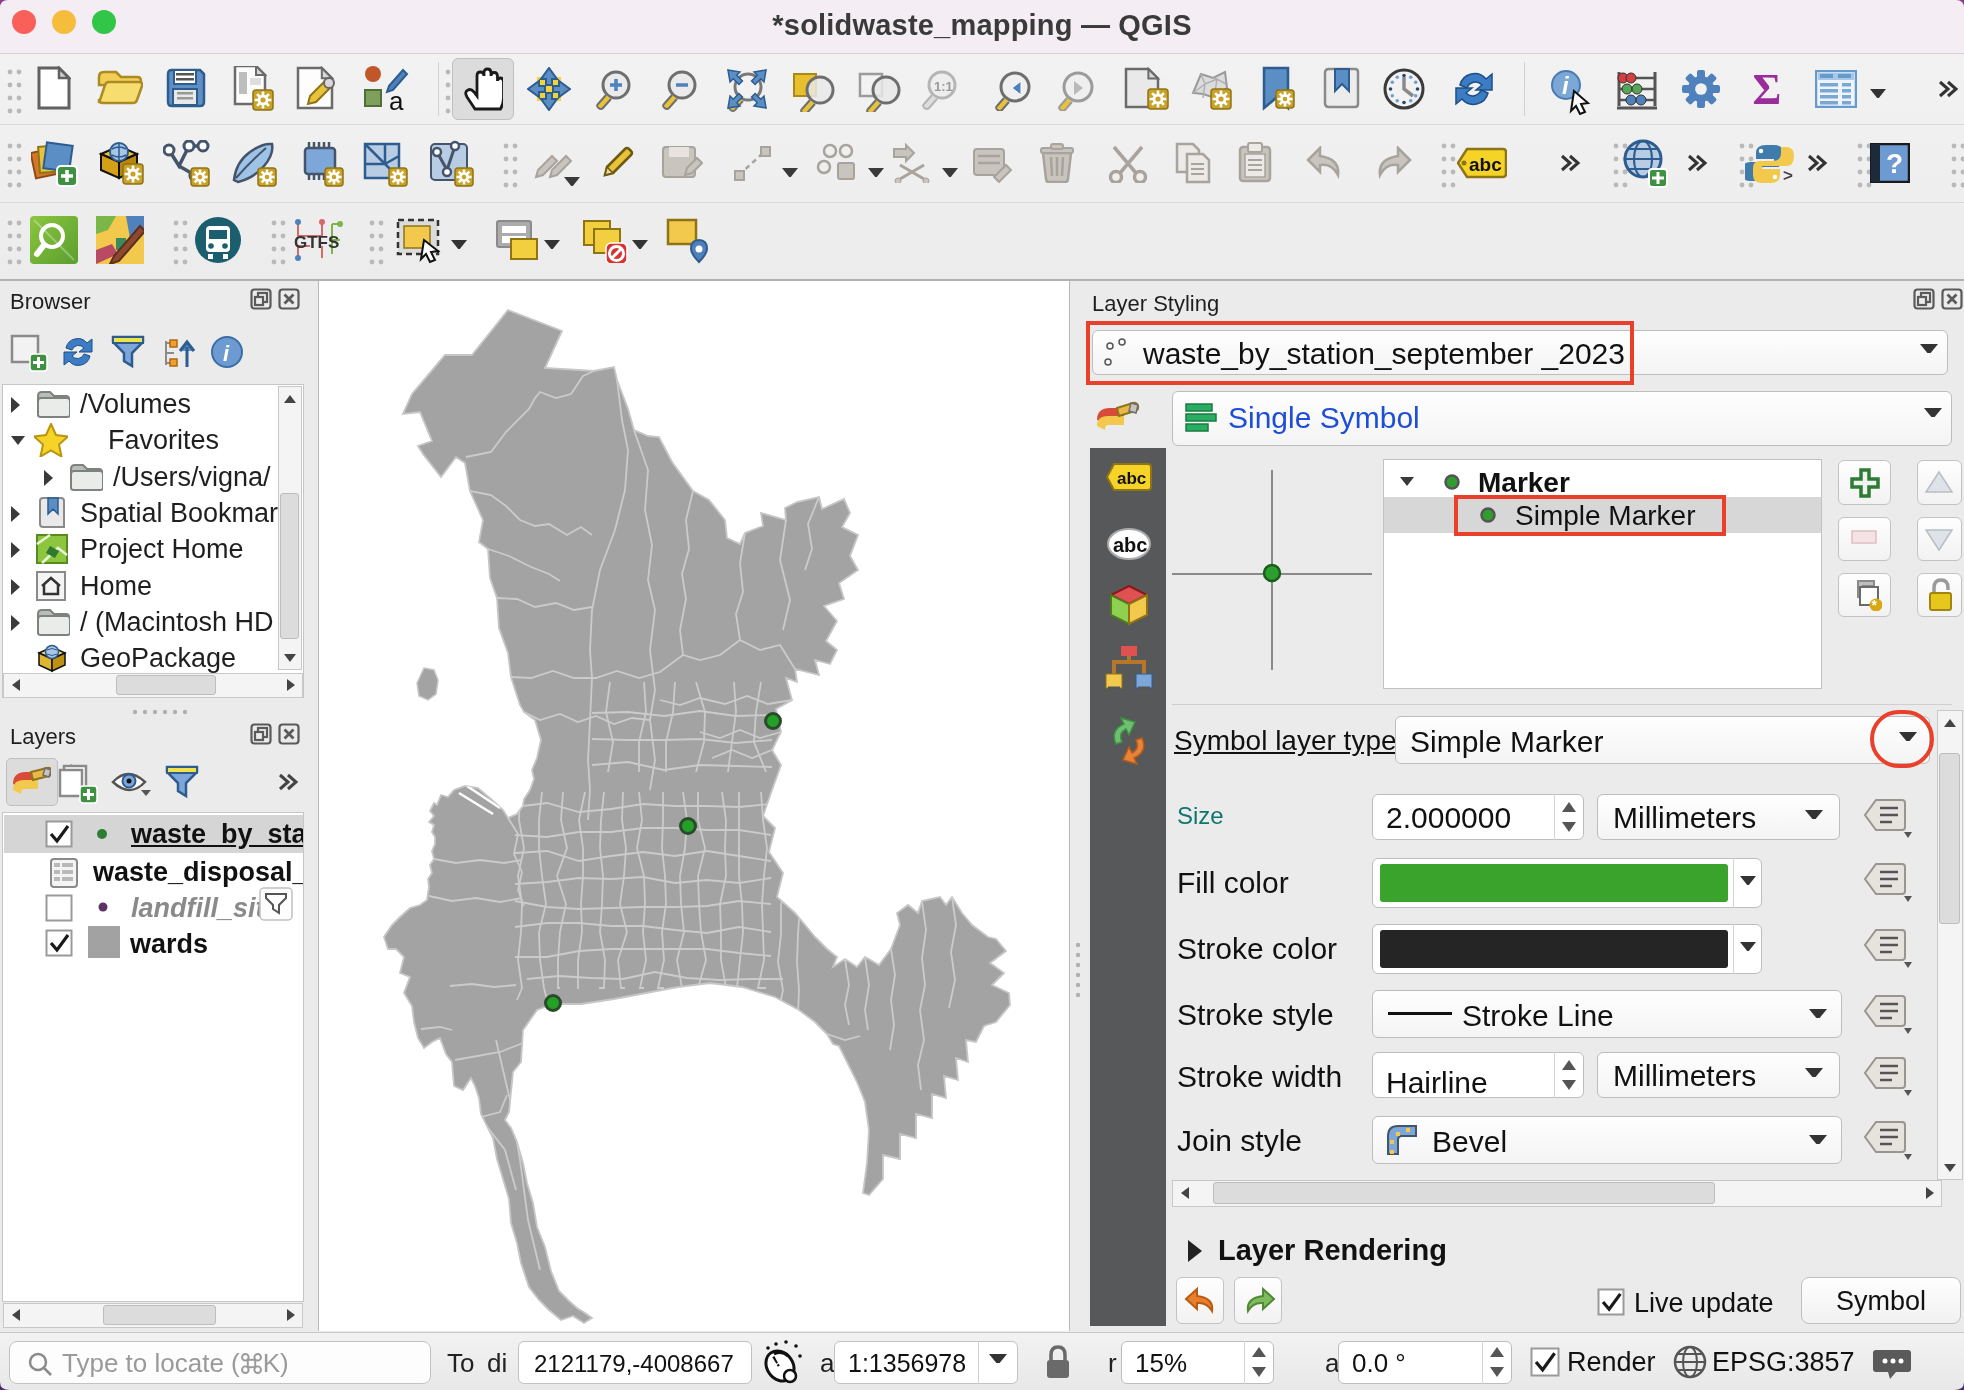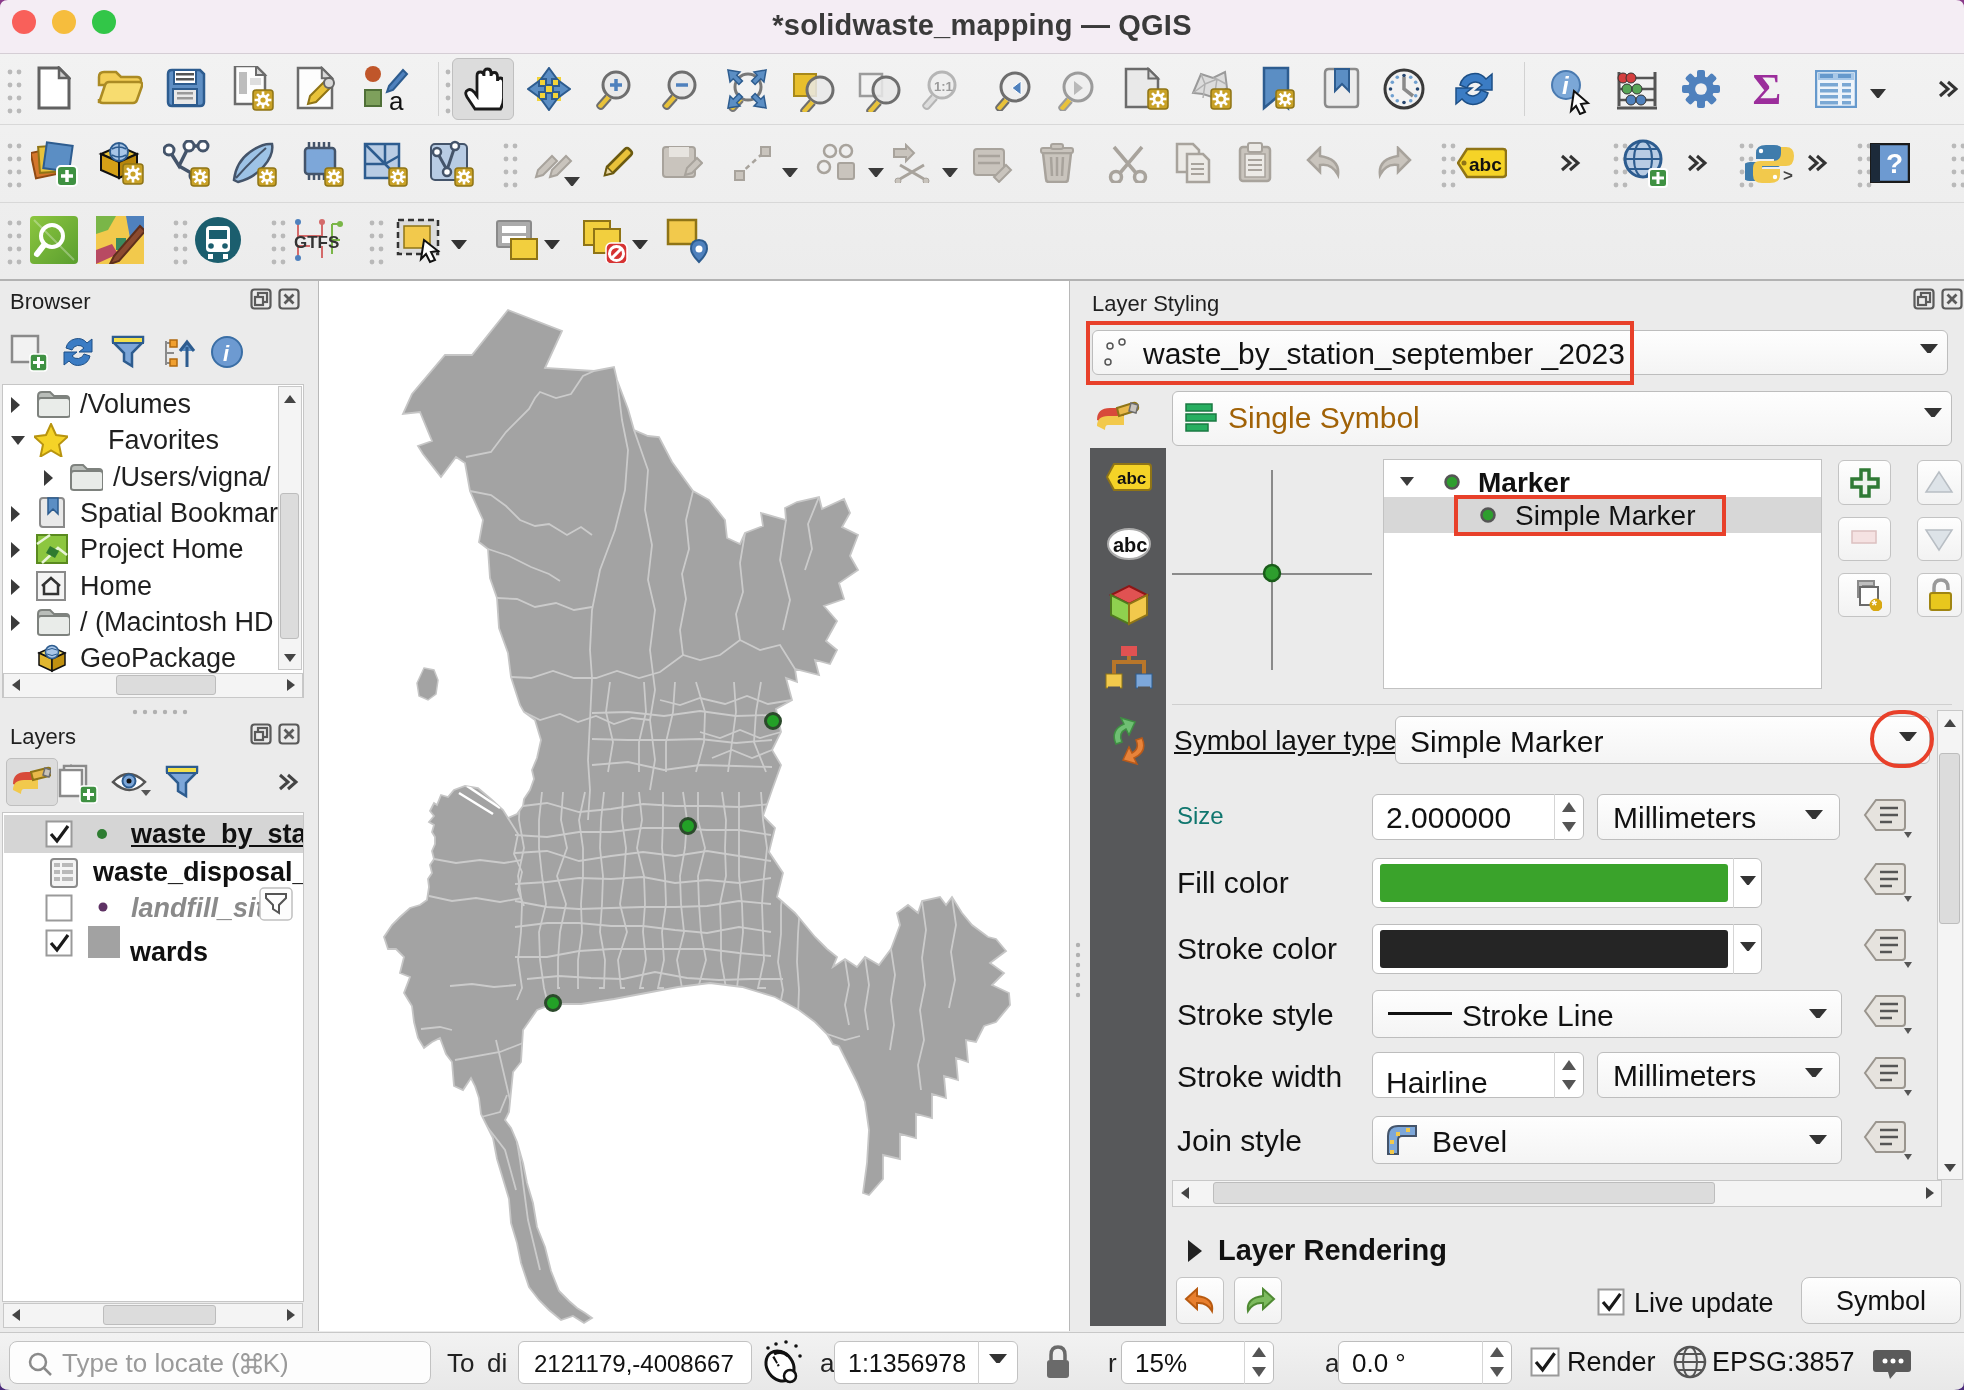--- a/index.html
+++ b/index.html
@@ -947,21 +947,21 @@
     <div style="position:absolute;left:128px;top:82px;font-size:27px;line-height:1;color:#8a8a8a;font-weight:700;font-style:italic;white-space:nowrap;">landfill_sit</div>
     <svg style="position:absolute;left:256px;top:74px" width="34" height="34">
       <rect x="1" y="1" width="32" height="32" rx="4" fill="#fdfdfd" stroke="#c0c0c0" stroke-width="1.5"></rect>
       <path d="M7 7 h20 v4 l-7 7 v8 l-6 -4 v-4 L7 11z" fill="none" stroke="#555" stroke-width="2"></path>
     </svg>
     <svg style="position:absolute;left:42px;top:116px" width="28" height="28">
       <rect x="1.5" y="1.5" width="25" height="25" fill="#fff" stroke="#9a9a9a" stroke-width="2"></rect>
       <path d="M6 14 l6 7 11 -15" stroke="#1a1a1a" stroke-width="3.2" fill="none"></path>
     </svg>
     <div style="position:absolute;left:85px;top:113px;width:32px;height:32px;background:#a2a2a2;"></div>
-    <div style="position:absolute;left:127px;top:118px;font-size:27px;line-height:1;color:#111;font-weight:700;white-space:nowrap;margin-top:8px;">wards</div>
+    <div style="position:absolute;left:127px;top:118px;font-size:27px;line-height:1;color:#111;font-weight:700;white-space:nowrap;">wards</div>
   </div>
 <div style="position:absolute;left:3px;top:1303px;width:300px;height:25px;background:#f4f4f4;border:1px solid #c8c8c8;"></div>
 <svg style="position:absolute;left:9px;top:1308px" width="14" height="14" viewBox="0 0 14 14">
     <path d="M11 1 L3 7 l8 6z" fill="#444"></path>
   </svg>
 <svg style="position:absolute;left:284px;top:1308px" width="14" height="14" viewBox="0 0 14 14">
     <path d="M3 1 l8 6 -8 6z" fill="#444"></path>
   </svg>
 <div style="position:absolute;left:103.0px;top:1305px;width:112.5px;height:20px;background:#dcdcdc;border:1px solid #bdbdbd;border-radius:3px;"></div>
 <svg style="position:absolute;left:307px;top:277px" width="774" height="1055" viewBox="0 0 774 1055">
@@ -1085,21 +1085,21 @@
     <path d="M36 7 l7 2 -2 8 -7 -2z" fill="#c9c4bd" stroke="#6e6e6e" stroke-width="1.5"></path>
   </svg>
 <div style="position:absolute;left:1172px;top:391px;width:780px;height:55px;background:linear-gradient(#fefefe,#f4f4f4);border:1px solid #bdbdbd;border-radius:6px;"></div>
 <svg style="position:absolute;left:1184px;top:402px" width="34" height="32" viewBox="0 0 34 32">
     <g fill="#27ae60" stroke="#1b7a43" stroke-width="1.5">
       <rect x="2" y="2" width="26" height="7"></rect>
       <rect x="2" y="12" width="30" height="7"></rect>
       <rect x="2" y="22" width="22" height="7"></rect>
     </g>
   </svg>
-<div style="position:absolute;left:1228px;top:403px;font-size:30px;color:#a16207;white-space:nowrap;line-height:1;">Single Symbol</div>
+<div style="position:absolute;left:1228px;top:403px;font-size:30px;color:#1d4ed8;white-space:nowrap;line-height:1;">Single Symbol</div>
 <svg style="position:absolute;left:1924px;top:408px" width="18" height="9" viewBox="0 0 18 9">
     <path d="M0 0 h18 l-9 11 z" fill="#333"></path>
   </svg>
 <div style="position:absolute;left:1090px;top:448px;width:76px;height:878px;background:#57585a;"></div>
 <svg style="position:absolute;left:1106px;top:462px" width="46" height="32" viewBox="0 0 46 32">
     <path d="M8 2 h34 q3 0 3 3 v20 q0 3 -3 3 h-34 l-7 -13z" fill="#f5d327" stroke="#8f7416" stroke-width="2"></path>
     <text x="11" y="22" font-size="17" font-weight="700" fill="#111" font-family="Liberation Sans">abc</text>
   </svg>
 <svg style="position:absolute;left:1106px;top:524px" width="46" height="40" viewBox="0 0 46 40">
     <ellipse cx="23" cy="20" rx="21" ry="15" fill="#fff" stroke="#aaa" stroke-width="2"></ellipse>

